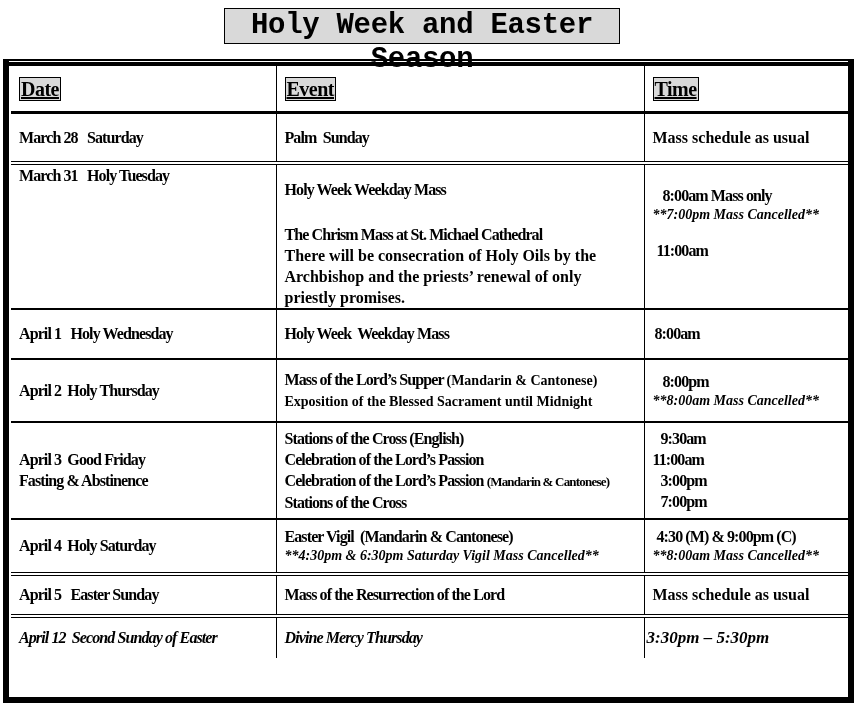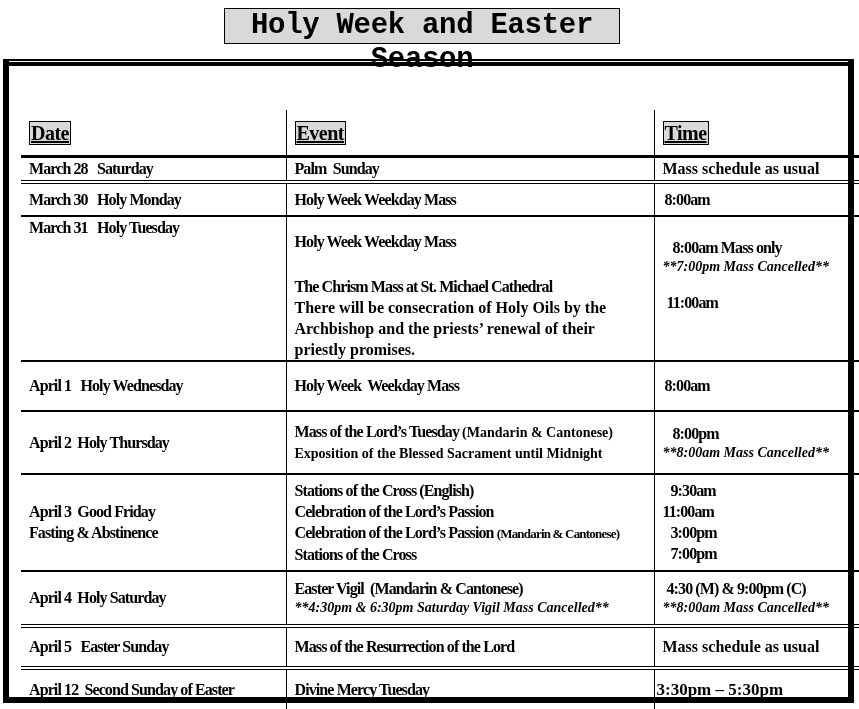--- a/index.html
+++ b/index.html
@@ -2,28 +2,28 @@
 <html><head>
 <meta charset="utf-8">
 <style>
   html,body{margin:0;padding:0;background:#ffffff;}
   body{width:859px;height:709px;position:relative;overflow:hidden;font-family:"Liberation Serif","DejaVu Serif",serif;color:#000;}
   .title{position:absolute;left:224px;top:8px;width:396px;height:36px;background:#d9d9d9;border:1px solid #000;box-sizing:border-box;
     font-weight:bold;font-size:29px;line-height:34px;text-align:center;letter-spacing:-0.3px;font-family:Liberation Mono, monospace;}
   .frame{position:absolute;left:3px;top:59px;width:851px;height:644px;box-sizing:border-box;
     border-top:2px solid #000;border-left:6px solid #000;border-right:6px solid #000;border-bottom:6px solid #000;}
   .frame:before{content:"";position:absolute;left:-6px;right:-6px;top:1px;height:4px;background:#000;}
-  table{position:absolute;left:12px;top:5px;width:839px;border-collapse:collapse;table-layout:fixed;margin-top:44px;}
+  table{position:absolute;left:2px;top:5px;width:839px;border-collapse:collapse;table-layout:fixed;}
   td{vertical-align:middle;padding:0 0 0 8px;font-size:16px;font-weight:bold;letter-spacing:-0.9px;line-height:21px;border-left:1px solid #000;}
   td:first-child{border-left:none;padding-left:8px;}
   tr.hdr td{height:45px;border-bottom:3px solid #000;}
   .hdrlbl{display:inline-block;background:#d9d9d9;border:1px solid #000;font-size:20px;line-height:22px;padding:0 1px;text-decoration:underline;letter-spacing:-0.5px;}
   tr.dbl td{border-bottom:4px double #000;}
   tr.thk td{border-bottom:2px solid #000;}
-  tr.last td{border-bottom:none;}
+  tr.last td{border-bottom:none;font-style:italic;}
   .norm{letter-spacing:0;}
   .ital{font-style:italic;font-size:14px;letter-spacing:0;line-height:18px;}
   .small{font-size:13px;letter-spacing:-0.8px;}
   .sm2{font-size:14px;letter-spacing:0;}
   .line{display:block;white-space:nowrap;}
   .timeind{padding-left:10px;}
 </style>
 </head>
 <body>
 
@@ -36,59 +36,54 @@
         <col style="width:368px">
         <col style="width:206px">
       </colgroup>
   <tbody>
         <tr class="hdr">
     <td><span class="hdrlbl">Date</span></td>
     <td><span class="hdrlbl">Event</span></td>
     <td><span class="hdrlbl">Time</span></td>
   </tr>
 
-  <tr class="dbl" style="height:25px">
+  <tr class="dbl" style="height:50px">
     <td style="white-space:pre">March 28   Saturday</td>
     <td style="white-space:pre">Palm  Sunday</td>
     <td class="norm">Mass schedule as usual</td>
-  </tr>
-  <tr class="thk" style="height:34px">
-    <td style="white-space:pre">March 30   Holy Monday</td>
-    <td>Holy Week Weekday Mass</td>
-    <td class="timeind">8:00am</td>
   </tr>
 
   <tr class="thk" style="height:143px">
     <td style="white-space:pre;vertical-align:top;">March 31   Holy Tuesday</td>
     <td style="vertical-align:top;padding-top:14px">
       <span class="line">Holy Week Weekday Mass</span>
       <span class="line" style="height:24px"></span>
       <span class="line">The Chrism Mass at St. Michael Cathedral</span>
       <span class="line norm">There will be consecration of Holy Oils by the</span>
-      <span class="line norm">Archbishop and the priests’ renewal of their</span>
+      <span class="line norm">Archbishop and the priests’ renewal of only</span>
       <span class="line norm">priestly promises.</span>
     </td>
     <td style="vertical-align:top;padding-top:20px">
       <span class="line timeind">8:00am Mass only</span>
       <span class="line ital">**7:00pm Mass Cancelled**</span>
       <span class="line" style="height:16px"></span>
       <span class="line" style="padding-left:4px">11:00am</span>
     </td>
   </tr>
 
   <tr class="thk" style="height:50px">
     <td style="white-space:pre">April 1   Holy Wednesday</td>
     <td style="white-space:pre">Holy Week  Weekday Mass</td>
     <td class="timeind">8:00am</td>
   </tr>
 
   <tr class="thk" style="height:63px">
     <td style="white-space:pre">April 2  Holy Thursday</td>
     <td>
-      <span class="line"><span>Mass of the Lord’s Tuesday</span> <span class="sm2">(Mandarin &amp; Cantonese)</span></span>
+      <span class="line"><span>Mass of the Lord’s Supper</span> <span class="sm2">(Mandarin &amp; Cantonese)</span></span>
       <span class="line sm2">Exposition of the Blessed Sacrament until Midnight</span>
     </td>
     <td>
       <span class="line timeind">8:00pm</span>
       <span class="line ital">**8:00am Mass Cancelled**</span>
     </td>
   </tr>
 
   <tr class="thk" style="height:97px">
     <td>
@@ -122,18 +117,18 @@
   </tr>
 
   <tr class="dbl" style="height:42px">
     <td style="white-space:pre">April 5   Easter Sunday</td>
     <td>Mass of the Resurrection of the Lord</td>
     <td class="norm">Mass schedule as usual</td>
   </tr>
 
   <tr class="last" style="height:42px">
     <td style="white-space:pre">April 12  Second Sunday of Easter</td>
-    <td>Divine Mercy Tuesday</td>
+    <td>Divine Mercy Thursday</td>
     <td class="norm" style="padding-left:2px;font-size:17px">3:30pm – 5:30pm</td>
   </tr>
 </tbody>
     </table>
 </div>
 
 </body></html>

